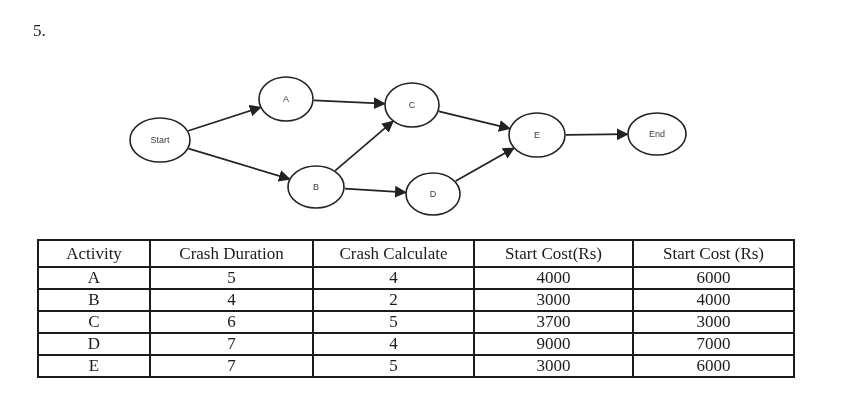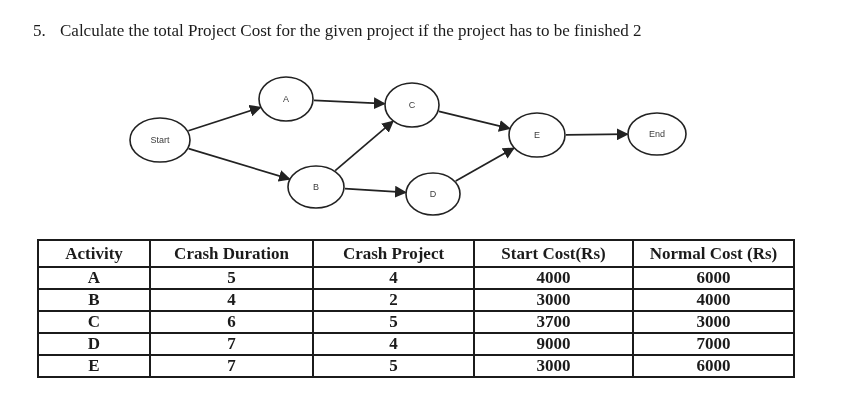--- a/index.html
+++ b/index.html
@@ -51,21 +51,21 @@
   .cost-table {
     position: absolute;
     left: 37px; top: 239px;
     border-collapse: collapse;
     font-size: 17px;
     text-align: center;
     table-layout: fixed;
   }
   .cost-table th, .cost-table td {
     border: 2px solid #1b1b1b;
-    font-weight: bold;
+    font-weight: normal;
     padding: 0;
     text-align: center;
     vertical-align: middle;
     overflow: hidden;
   }
   .cost-table th { height: 25px; }
   .cost-table td { height: 20px; }
   .col-activity { width: 112px; }
   .col-normal-duration { width: 163px; }
   .col-crash-duration { width: 161px; }
@@ -73,21 +73,20 @@
   .col-crash-cost { width: 161px; }
 </style>
 </head>
 <body>
 
 <div class="page">
 
   <div class="question">
     <span class="qnum">5.</span>
     <div class="qtext">
-      <div>Calculate the total Project Cost for the given project if the project has to be finished 2</div>
     </div>
   </div>
 
   <svg class="diagram" viewBox="0 70 850 160" width="850" height="160" xmlns="http://www.w3.org/2000/svg">
     <defs>
       <marker id="arrowhead" viewBox="0 0 10 10" refX="8.5" refY="5" markerWidth="7" markerHeight="7" orient="auto">
         <path d="M0,0 L10,5 L0,10 Z" fill="#222222"></path>
       </marker>
     </defs>
     <g id="edge-layer">
@@ -137,23 +136,23 @@
       <col class="col-activity">
         <col class="col-normal-duration">
         <col class="col-crash-duration">
       <col class="col-normal-cost">
         <col class="col-crash-cost">
     </colgroup>
     <thead>
       <tr>
         <th>Activity</th>
         <th>Crash Duration</th>
-        <th>Crash Project</th>
+        <th>Crash Calculate</th>
         <th>Start Cost(Rs)</th>
-        <th>Normal Cost (Rs)</th>
+        <th>Start Cost (Rs)</th>
       </tr>
     </thead>
     <tbody>
       <tr>
         <td>A</td>
         <td>5</td>
         <td>4</td>
         <td>4000</td>
         <td>6000</td>
       </tr>

